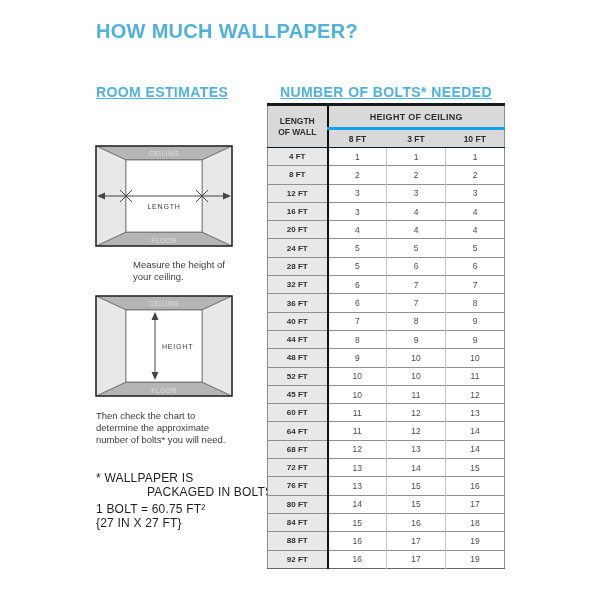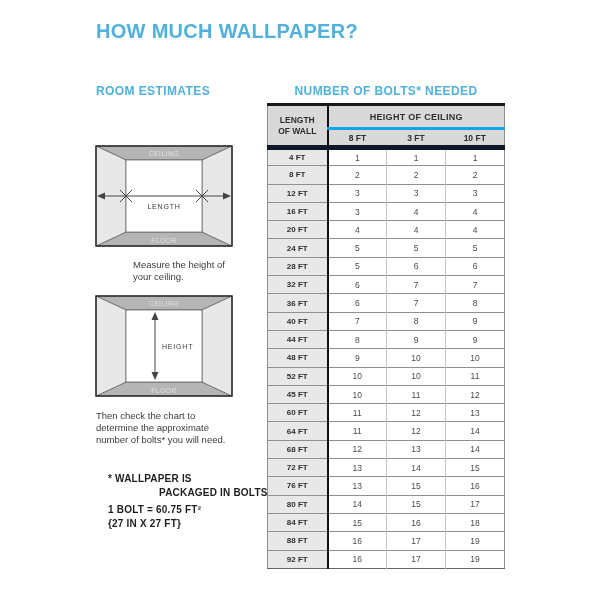--- a/index.html
+++ b/index.html
@@ -6,37 +6,37 @@
   html, body { background:#ffffff; }
   .page {
     position:relative; width:600px; height:592px; background:#fff;
     font-family:"Liberation Sans", sans-serif; color:#3c3c3c; overflow:hidden;
   }
   .title {
     position:absolute; left:96px; top:20px;
     font-size:20px; font-weight:bold; color:#4FB1DC; letter-spacing:.3px;
   }
   .section-heading {
-    position:absolute; font-size:12px; font-weight:bold;
-    color:#4FB1DC; letter-spacing:.4px;
+    position:absolute; font-size:14px; font-weight:bold;
+    color:#4FB1DC; letter-spacing:.4px;text-decoration:underline;
   }
   #room-heading  { left:96px;  top:84px; }
   #bolts-heading { left:267px; top:84px; width:238px; text-align:center; }
   .step {
     position:absolute; left:96px; width:160px;
     font-size:9.5px; line-height:12px; color:#3c3c3c; white-space:pre-line;
   }
   #step-length { top:104px; }
   #step-height { top:259px;margin-left:37px; }
   #step-chart  { top:410px; }
   .diagram { position:absolute; left:95px; width:138px; height:102px; }
   #diagram-length { top:145px; }
   #diagram-height { top:295px; }
   .footnote {
-    position:absolute; left:108px; font-size:10px; font-weight:bold;
+    position:absolute; left:96px; font-size:12px; font-weight:normal;
     color:#1e1e1e; line-height:13.5px; letter-spacing:.2px;
   }
   #footnote-packaged { top:472px; }
   #footnote-packaged .line2 { padding-left:7px;margin-left:44px; }
   #footnote-size { top:503px; }
 
   table.bolts {
     position:absolute; left:267px; top:103px; width:238px;
     border-collapse:collapse; table-layout:fixed;
     border-top:3px solid #1a1a1a;
@@ -46,21 +46,21 @@
   }
   table.bolts th, table.bolts td { padding:0; text-align:center; vertical-align:middle; }
   table.bolts thead th { background:#d9d9d9; color:#2e2e2e; }
   th.wall-head {
     width:60px; border-right:2.5px solid #111;
     font-size:8.5px; line-height:10.5px; white-space:pre-line;
   }
   th.group-head { height:24px; font-size:9px; letter-spacing:.3px; border-bottom:3px solid #0ea5e9; }
   th.ceil-head  { height:19px; font-size:8.5px; }
   tbody td { height:18.3px; border-top:1px solid #909090; }
-  tbody tr:first-child td { border-top:5px solid #0f172a; }
+  tbody tr:first-child td { border-top:1px solid #0f172a; }
   td.row-label {
     background:#e8e8e8; font-weight:bold; font-size:8px; color:#2e2e2e;
     border-right:2.5px solid #111;
   }
   td.val { font-size:8.5px; color:#4a4a4a; background:#fff; }
   td.val + td.val { border-left:1px solid #c4c4c4; }
 
   .room-outline { fill:none; stroke:#2b2b2b; stroke-width:1.5; }
   .room-band  { fill:#b5b5b5; stroke:#5a5a5a; stroke-width:.7; }
   .room-wall  { fill:#e8e8e8; stroke:#5a5a5a; stroke-width:.7; }

